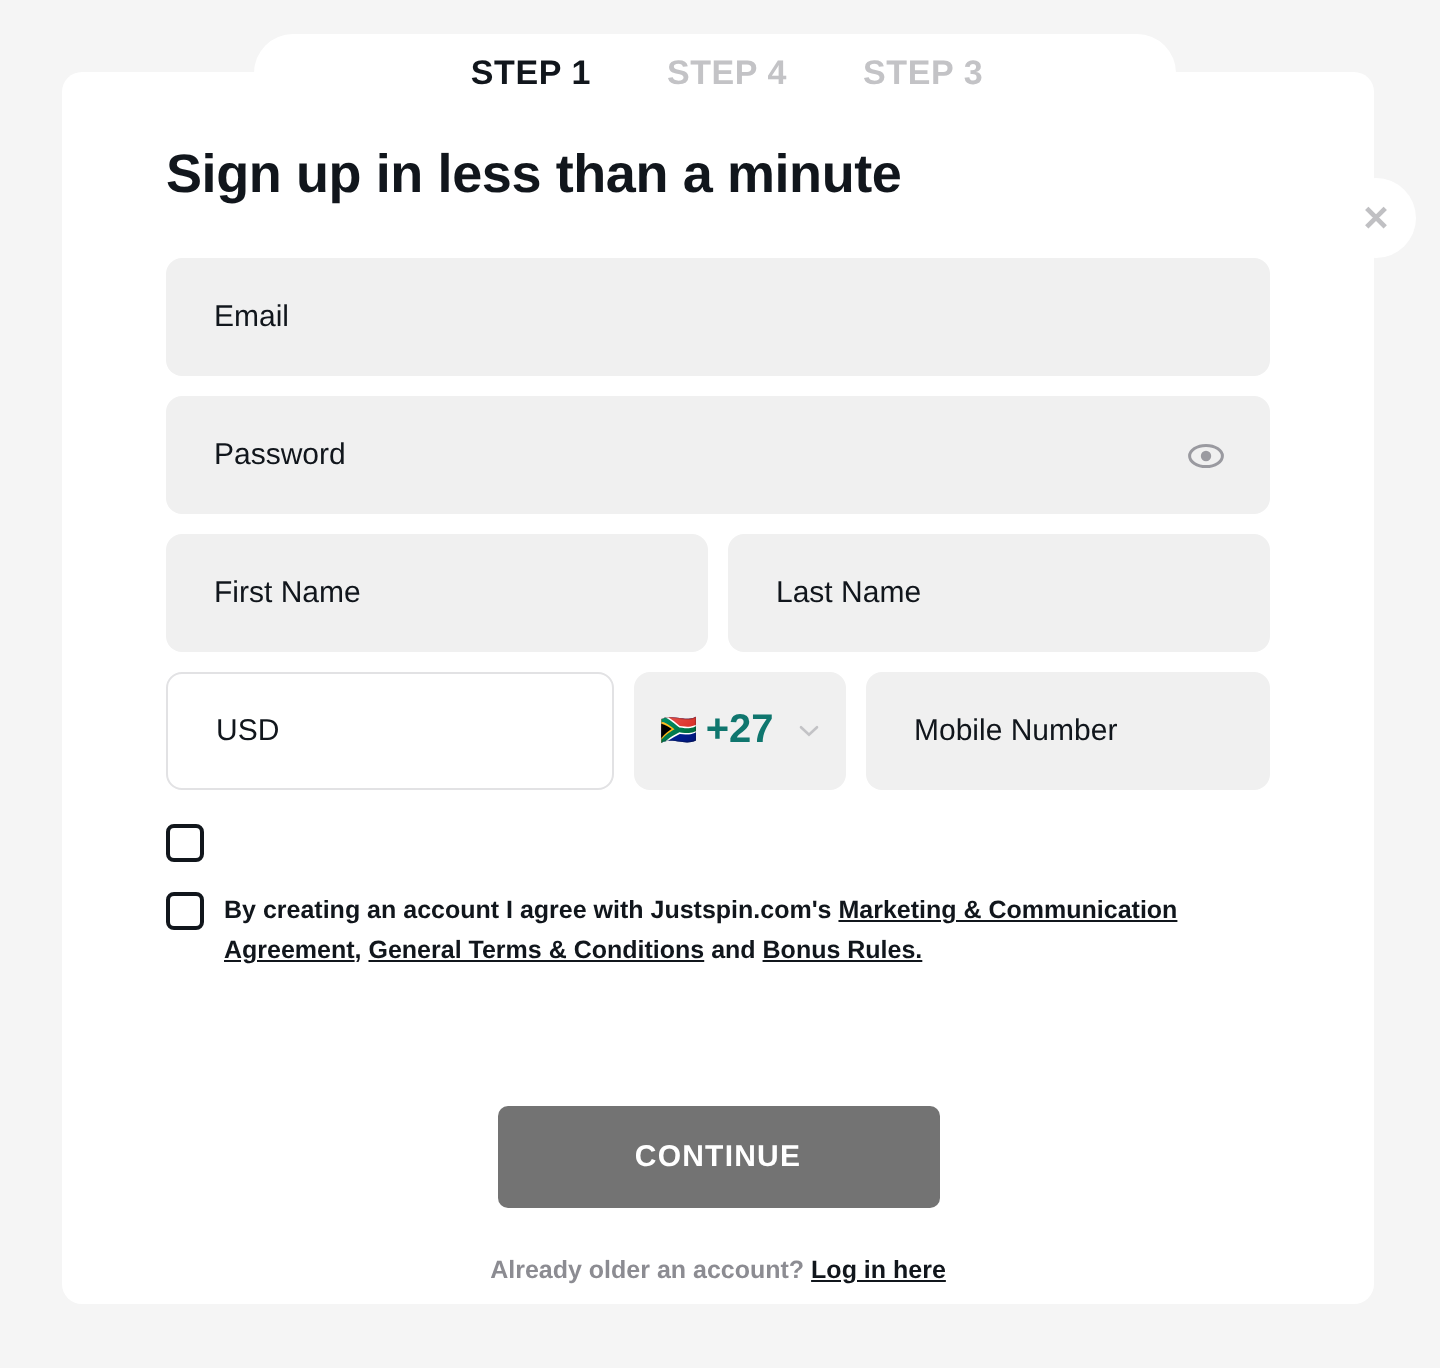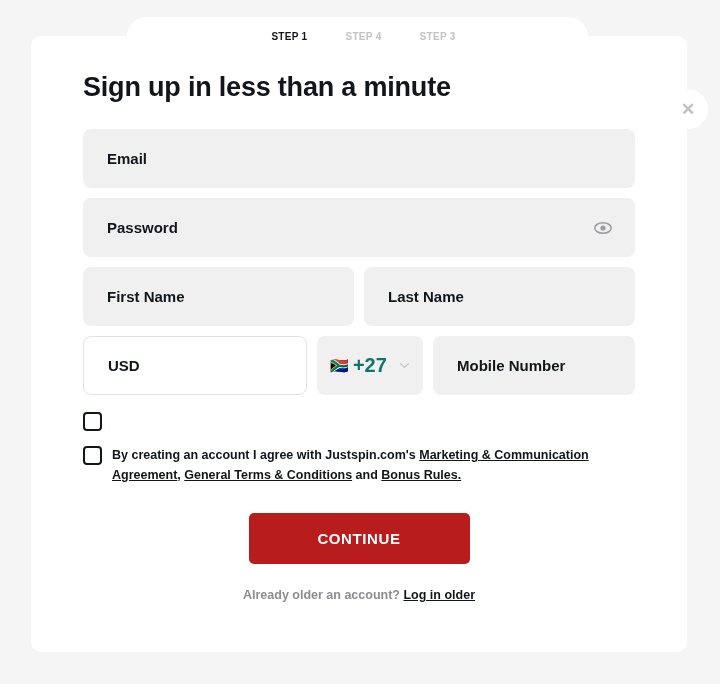--- a/index.html
+++ b/index.html
@@ -39,21 +39,21 @@
     height: 39px;
     background: #ffffff;
     border-radius: 20px;
     display: flex;
     align-items: center;
     justify-content: center;
     gap: 26px;
     z-index: 5;
   }
   .step {
-    font-size: 10px;
+    font-size: 17px;
     font-weight: bold;
     letter-spacing: 0.3px;
     color: #c3c3c6;
     white-space: nowrap;
     margin-left: 12px;
   }
   .step.active { color: #11161c; }
 
   
   .close-btn {
@@ -100,21 +100,21 @@
     background: #f0f0f0;
     border-radius: 8px;
     display: flex;
     align-items: center;
     padding: 0 24px;
     margin-bottom: 10px;
     cursor: text;
   }
   .field .label {
     font-size: 15px;
-    font-weight: bold;
+    font-weight: normal;
     color: #11161c;
     text-align: right;
   }
 
   .eye {
     position: absolute;
     right: 22px;
     top: 50%;
     transform: translateY(-50%);
     width: 20px;
@@ -192,29 +192,30 @@
 
   
   .continue-wrap {
     display: flex;
     justify-content: center;
     margin-top: 28px;
   }
   .continue-btn {
     width: 221px;
     height: 51px;
-    background: #b91c1c;
+    background: #737373;
     border: none;
     border-radius: 5px;
     color: #ffffff;
     font-family: "Liberation Sans", sans-serif;
     font-size: 15px;
     font-weight: bold;
     letter-spacing: 0.6px;
     cursor: pointer;
+    margin-top: 40px;
   }
 
   .footer {
     text-align: center;
     margin-top: 24px;
     font-size: 12.5px;
     font-weight: bold;
     color: #8c8c92;
   }
   .footer a {
@@ -288,21 +289,21 @@
           </div>
         </div>
 
       </div>
 
       <div class="continue-wrap">
         <button class="continue-btn">CONTINUE</button>
       </div>
 
       <div class="footer">
-        <span>Already older an account? </span><a>Log in older</a>
+        <span>Already older an account? </span><a>Log in here</a>
       </div>
 
     </div>
   </div>
 
   <div class="close-btn">
     <span>✕</span>
   </div>
 
   <div class="steps-pill">

